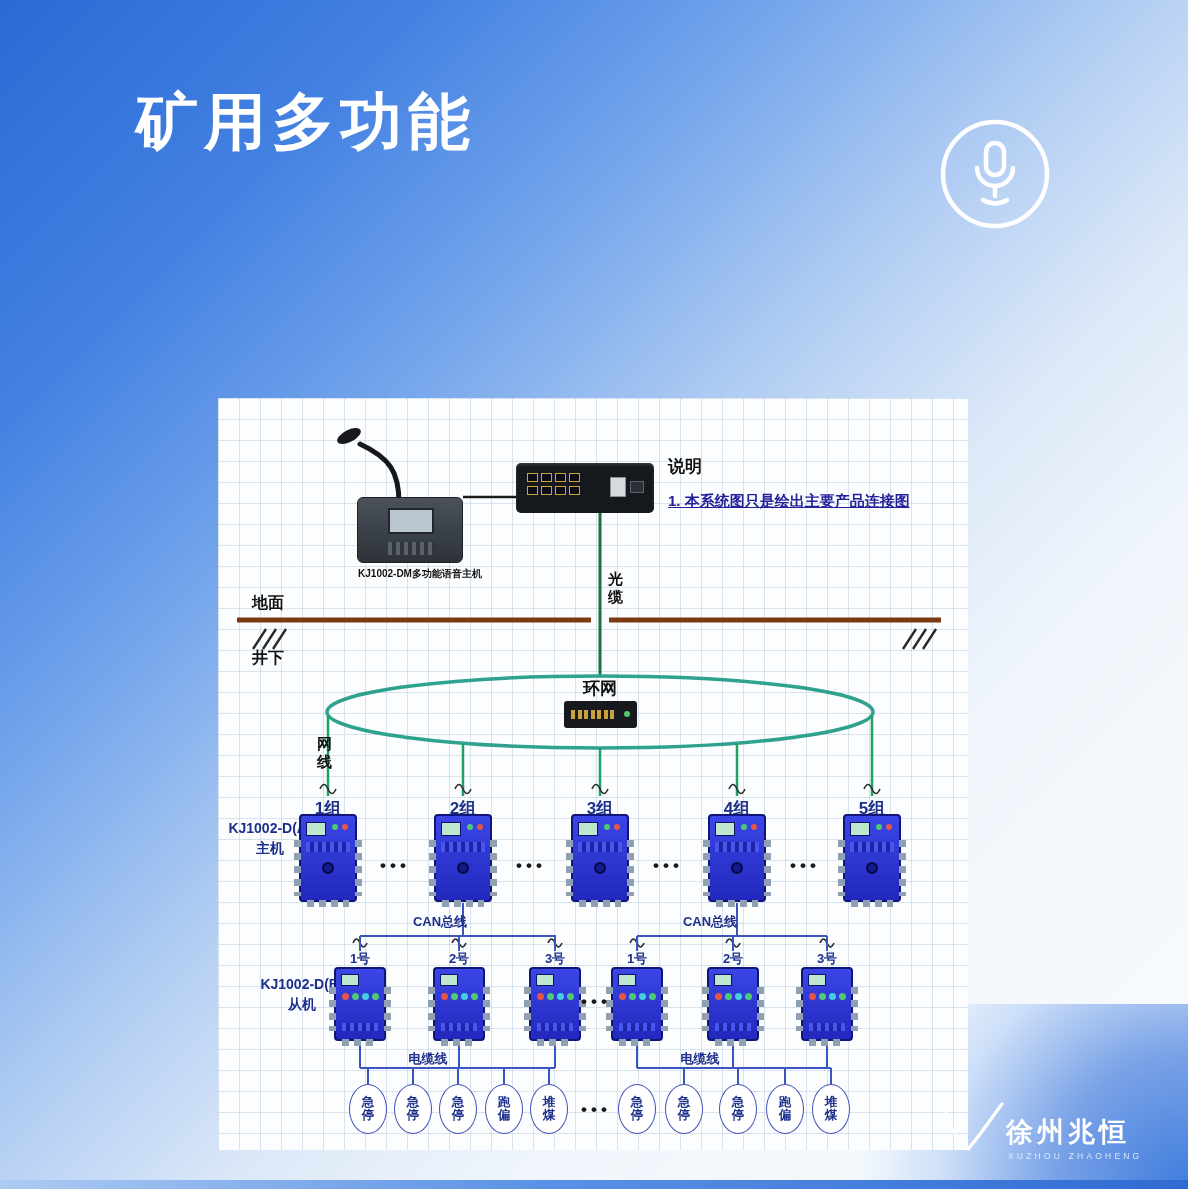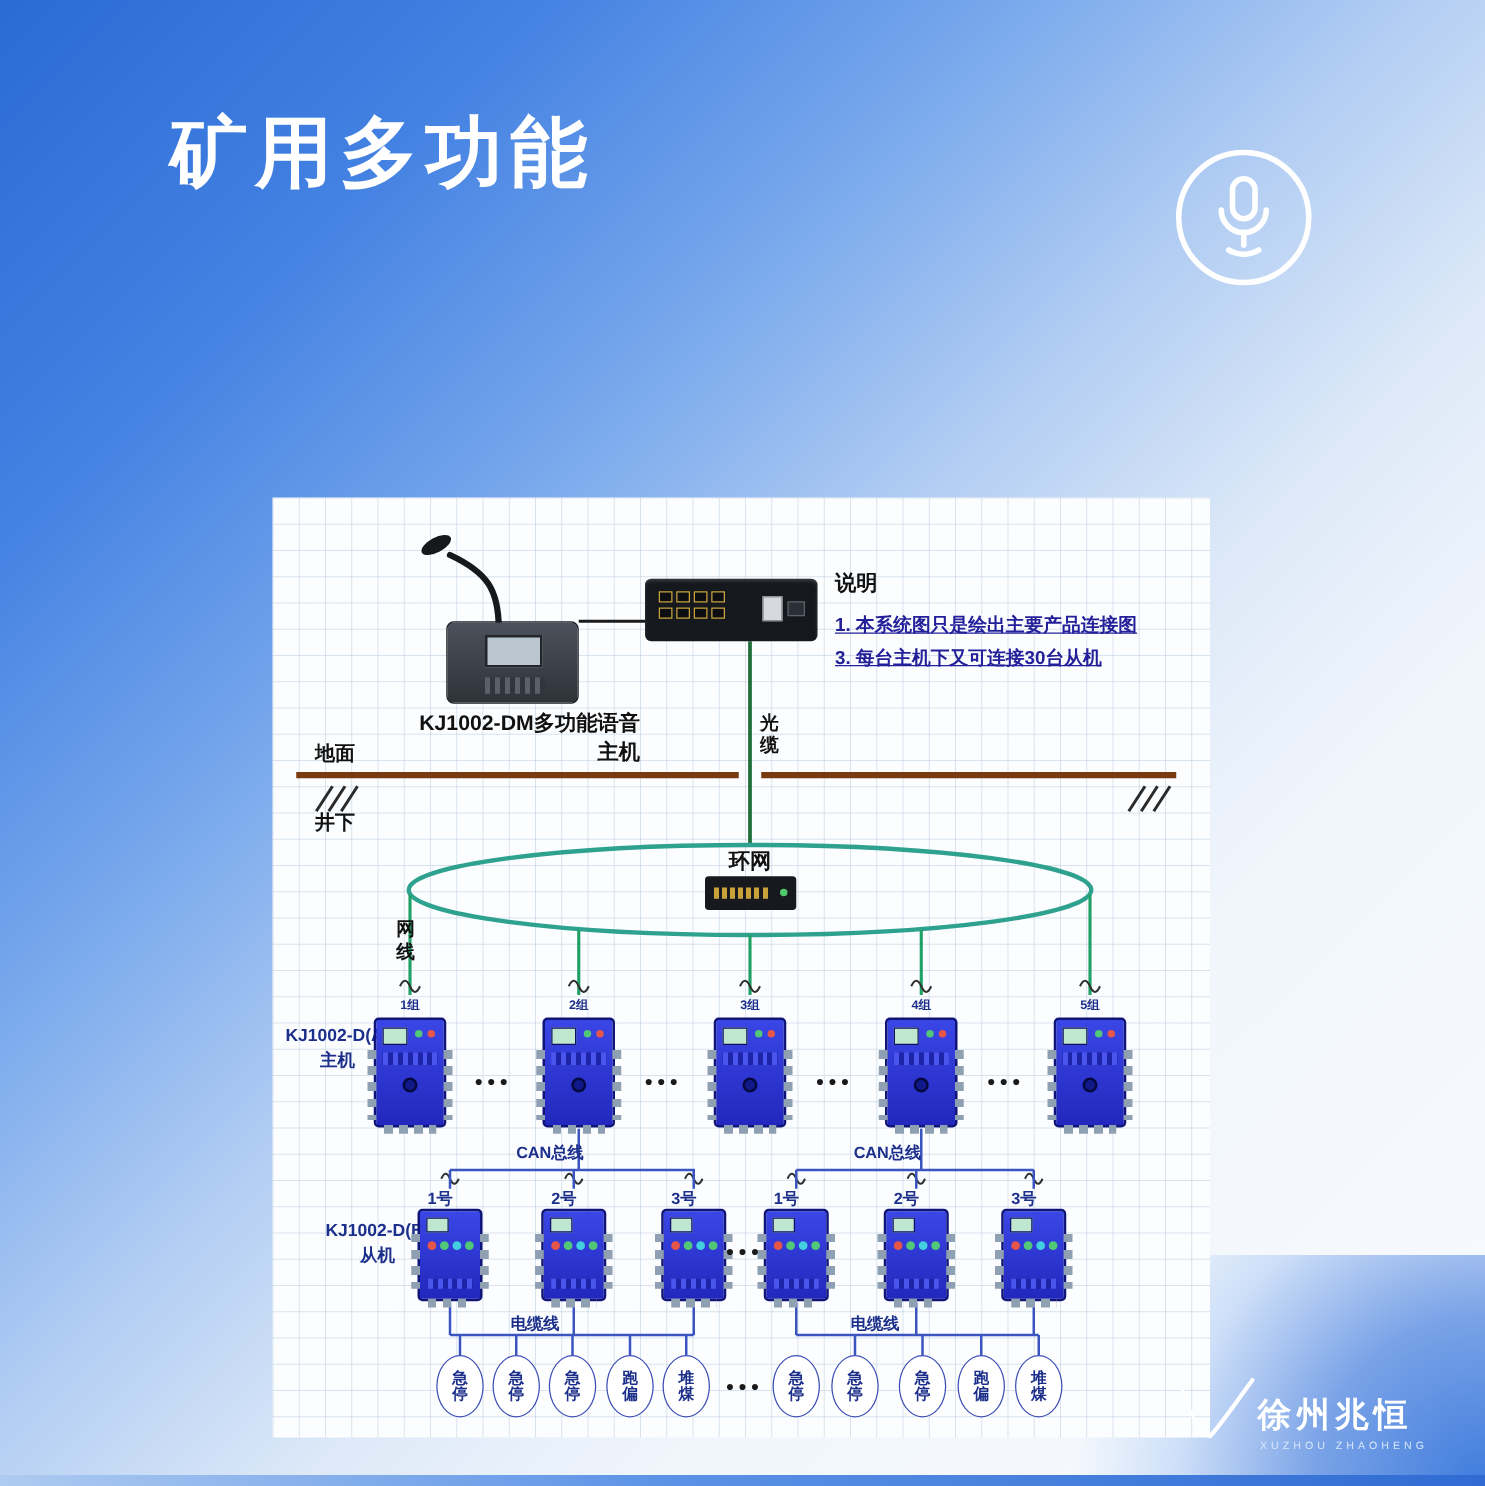--- a/index.html
+++ b/index.html
@@ -18,22 +18,22 @@
     background-image:linear-gradient(rgba(175,195,215,.45) 1px,transparent 1px),
                      linear-gradient(90deg,rgba(175,195,215,.45) 1px,transparent 1px);
     background-size:21px 21px;z-index:1;
   }
   .overlay{position:absolute;left:0;top:0;width:1188px;height:1189px;z-index:2;pointer-events:none;}
   .z3{z-index:3;}
   
   .lbl{position:absolute;font-weight:bold;z-index:3;}
   .black{color:#111111;} .navy{color:#1c2f8a;}
   .vert{width:17px;word-break:break-all;text-align:center;line-height:1.2;font-size:15px;}
-  .glabel{width:40px;text-align:center;font-size:10px;}
-  .ulabel{width:36px;text-align:left;font-size:13px;}
+  .glabel{width:40px;text-align:center;font-size:17px;}
+  .ulabel{width:36px;text-align:center;font-size:13px;}
   .center{text-align:center;}
   .ellipsis{position:absolute;color:#1a1a1a;font-size:17px;font-weight:bold;letter-spacing:4px;z-index:3;width:44px;text-align:center;}
   
   .note-item{font-size:15px;color:#23209a;font-weight:bold;line-height:26px;white-space:nowrap;text-decoration:underline;}
   
   .console{position:absolute;left:357px;top:497px;width:106px;height:66px;z-index:3;
     background:linear-gradient(#4a515a,#2e3339);border-radius:6px;border:1px solid #1c1f24;box-sizing:border-box;}
   .console .scr{position:absolute;left:30px;top:10px;width:42px;height:22px;background:#b9c6cf;border:2px solid #22252a;}
   .console .pad{position:absolute;left:30px;bottom:7px;width:48px;height:13px;
     background:repeating-linear-gradient(90deg,#5a6169 0 4px,#31363d 4px 8px);}
@@ -132,41 +132,40 @@
     <g stroke="#3a55c0" stroke-width="2" fill="none">
       <path d="M360,1042 V1068 M459,1042 V1068 M555,1042 V1068 M360,1068 H555 M368,1068 V1084 M413,1068 V1084 M458,1068 V1084 M504,1068 V1084 M549,1068 V1084"></path>
       <path d="M637,1042 V1068 M733,1042 V1068 M827,1042 V1068 M637,1068 H831 M684,1068 V1084 M738,1068 V1084 M785,1068 V1084 M831,1068 V1084"></path>
     </g>
   </svg>
 
   <div class="console">
     <span class="scr"></span>
     <span class="pad"></span>
   </div>
-  <div class="lbl black" style="left:328px;top:567px;width:184px;text-align:right;font-size:17px;">KJ1002-DM多功能语音主机</div>
+  <div class="lbl black" style="left:328px;top:567px;width:184px;text-align:center;font-size:10px;">KJ1002-DM多功能语音主机</div>
 
   <div class="switch">
     <span class="ports">
       <span class="port"></span>
         <span class="port"></span>
         <span class="port"></span>
         <span class="port"></span>
       <span class="port"></span>
         <span class="port"></span>
         <span class="port"></span>
         <span class="port"></span>
     </span>
     <span class="uplink"></span>
     <span class="sfp"></span>
   </div>
 
   <div class="lbl black" style="left:668px;top:455px;font-size:17px;">说明</div>
   <div class="abs z3" style="left:668px;top:488px;">
     <div class="note-item">1. 本系统图只是绘出主要产品连接图</div>
-    <div class="note-item">3. 每台主机下又可连接30台从机</div>
   </div>
 
   <div class="lbl black vert" style="left:607px;top:570px;">光缆</div>
   <div class="lbl black" style="left:252px;top:593px;font-size:16px;">地面</div>
   <div class="lbl black" style="left:252px;top:648px;font-size:16px;">井下</div>
 
   <div class="lbl black" style="left:574px;top:677px;width:52px;text-align:center;font-size:17px;">环网</div>
   <div class="rswitch">
     <span class="rports"></span>
     <span class="rdot"></span>

